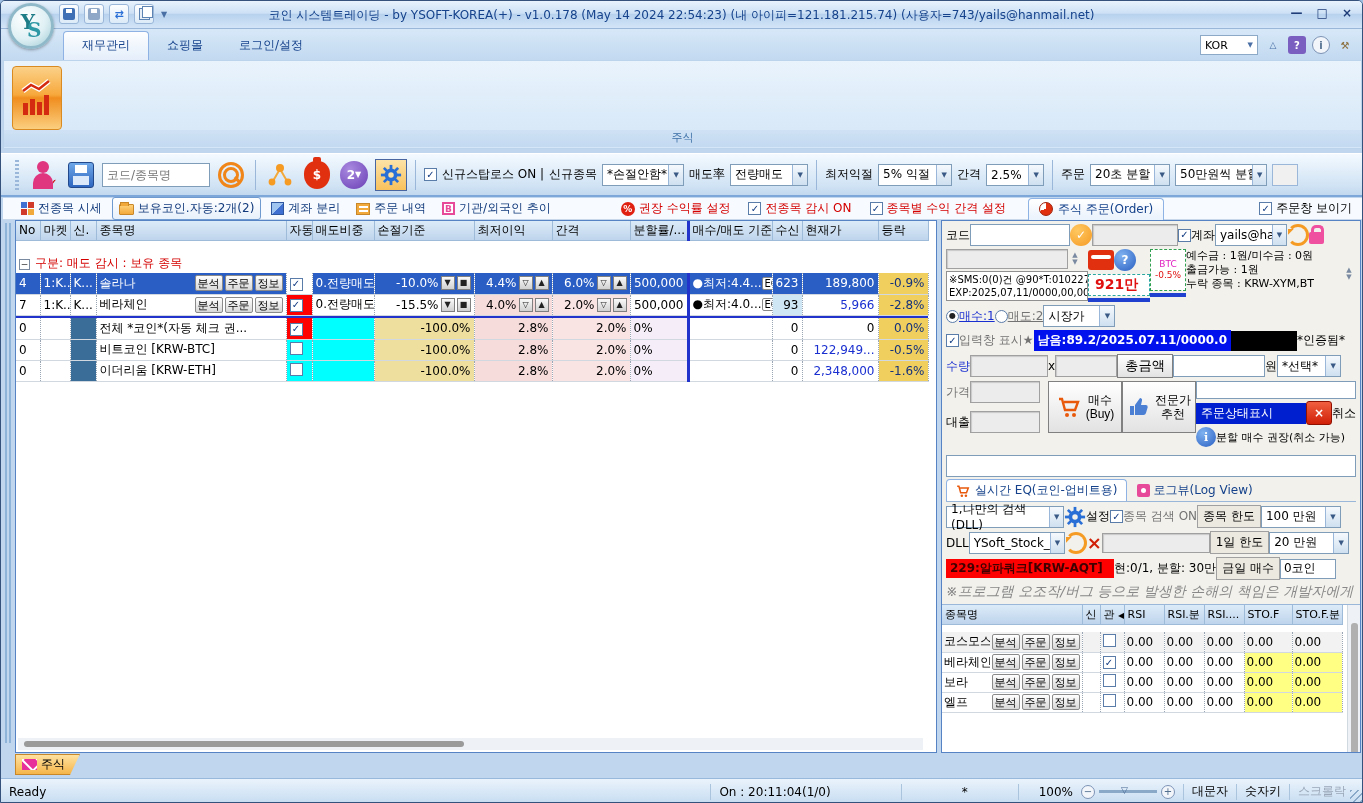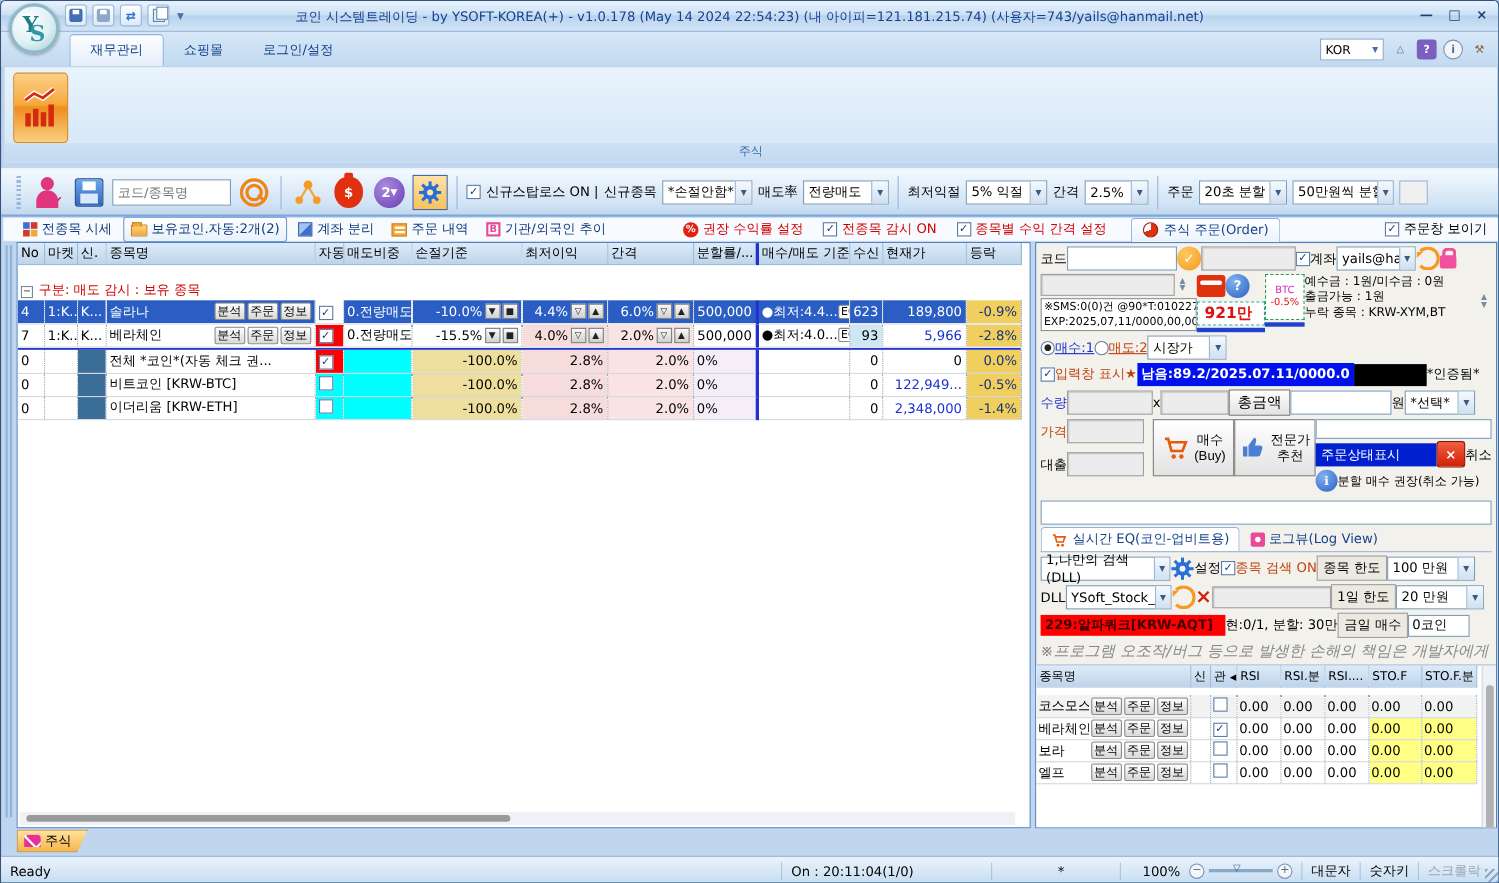--- a/index.html
+++ b/index.html
@@ -150,21 +150,21 @@
   .smsbox { background:#fff; border:1px solid #909090; font-size:10px; padding:1px 2px; line-height:13px; white-space:nowrap; overflow:hidden; }
   .i-card { width:26px; height:20px; background:#e03010; border-radius:3px; position:relative; }
   .i-card::before { content:""; position:absolute; left:3px; top:5px; width:20px; height:4px; background:#fff; border-radius:2px; }
   .qcirc { width:22px; height:22px; border-radius:50%; background:radial-gradient(circle at 35% 30%, #7fb2f0, #2a5fc2); color:#fff; font-weight:bold; display:flex; align-items:center; justify-content:center; }
   .badge921 { border:1px dashed #2aa8a0; background:#fff; color:#e01010; font-weight:bold; font-size:14px; padding:1px 6px; }
   .bluebar-sm { height:4px; background:#2040d0; margin-top:2px; }
   .btcbox { border:1px dashed #30a050; background:#fff; font-size:9px; text-align:center; padding:9px 2px; line-height:11px; }
   .btcbox .b1 { color:#e020c0; } .btcbox .b2 { color:#e01010; }
   .deposit { font-size:11px; line-height:14px; white-space:nowrap; overflow:hidden; }
   .radio { width:13px; height:13px; border-radius:50%; border:1px solid #5a7ca8; background:#fff; display:inline-flex; align-items:center; justify-content:center; font-size:8px; color:#222; line-height:1; }
-  .blue { color:#1a2fd0; } .red { color:#c2410c; }
+  .blue { color:#1a2fd0; } .red { color:#737373; }
   .baramt { background:#0011ee; color:#fff; font-weight:bold; padding:2px 4px; white-space:nowrap; overflow:hidden; }
   .blackbox { background:#000; width:66px; height:20px; }
   .obtn { background:linear-gradient(#ffffff,#e2e2e2); border:1px solid #808080; display:flex; align-items:center; justify-content:center; cursor:pointer; }
   .bigbtn { width:74px; height:52px; gap:4px; font-size:12px; line-height:14px; }
   .sel-item { background:#0020d0; color:#fff; padding:2px 5px; flex:1; }
   .xbtn { width:26px; height:24px; background:linear-gradient(#f06040,#d02008); border:1px solid #901000; border-radius:3px; color:#fff; font-weight:bold; display:flex; align-items:center; justify-content:center; }
   .icirc { width:20px; height:20px; border-radius:50%; background:radial-gradient(circle at 35% 30%, #7fb2f0, #2a5fc2); color:#fff; font-weight:bold; font-size:11px; display:flex; align-items:center; justify-content:center; font-family:"DejaVu Serif",serif; }
 
   
   .eq-tabs { display:flex; align-items:flex-end; gap:2px; border-bottom:1px solid #9ab6d8; margin:2px 0 3px; }
@@ -597,21 +597,21 @@
             </td>
         <td class="c-cyan"><span class="cb"></span></td>
         <td class="c-cyan"></td>
         <td class="c-khaki" style="text-align:right">-100.0%</td>
         <td class="c-pink" style="text-align:right">2.8%</td>
         <td class="c-pink2" style="text-align:right">2.0%</td>
         <td class="vsplit c-lav">0%</td>
         <td></td>
         <td style="text-align:right">0</td>
         <td class="blue-num" style="text-align:right">2,348,000</td>
-        <td class="c-gold" style="text-align:right">-1.4%</td>
+        <td class="c-gold" style="text-align:right">-1.6%</td>
         <td></td>
       </tr>
     </tbody>
       </table>
     <div class="hscroll">
         <div class="thumb"></div>
       </div>
   </div>
 
   <div class="right-panel">

